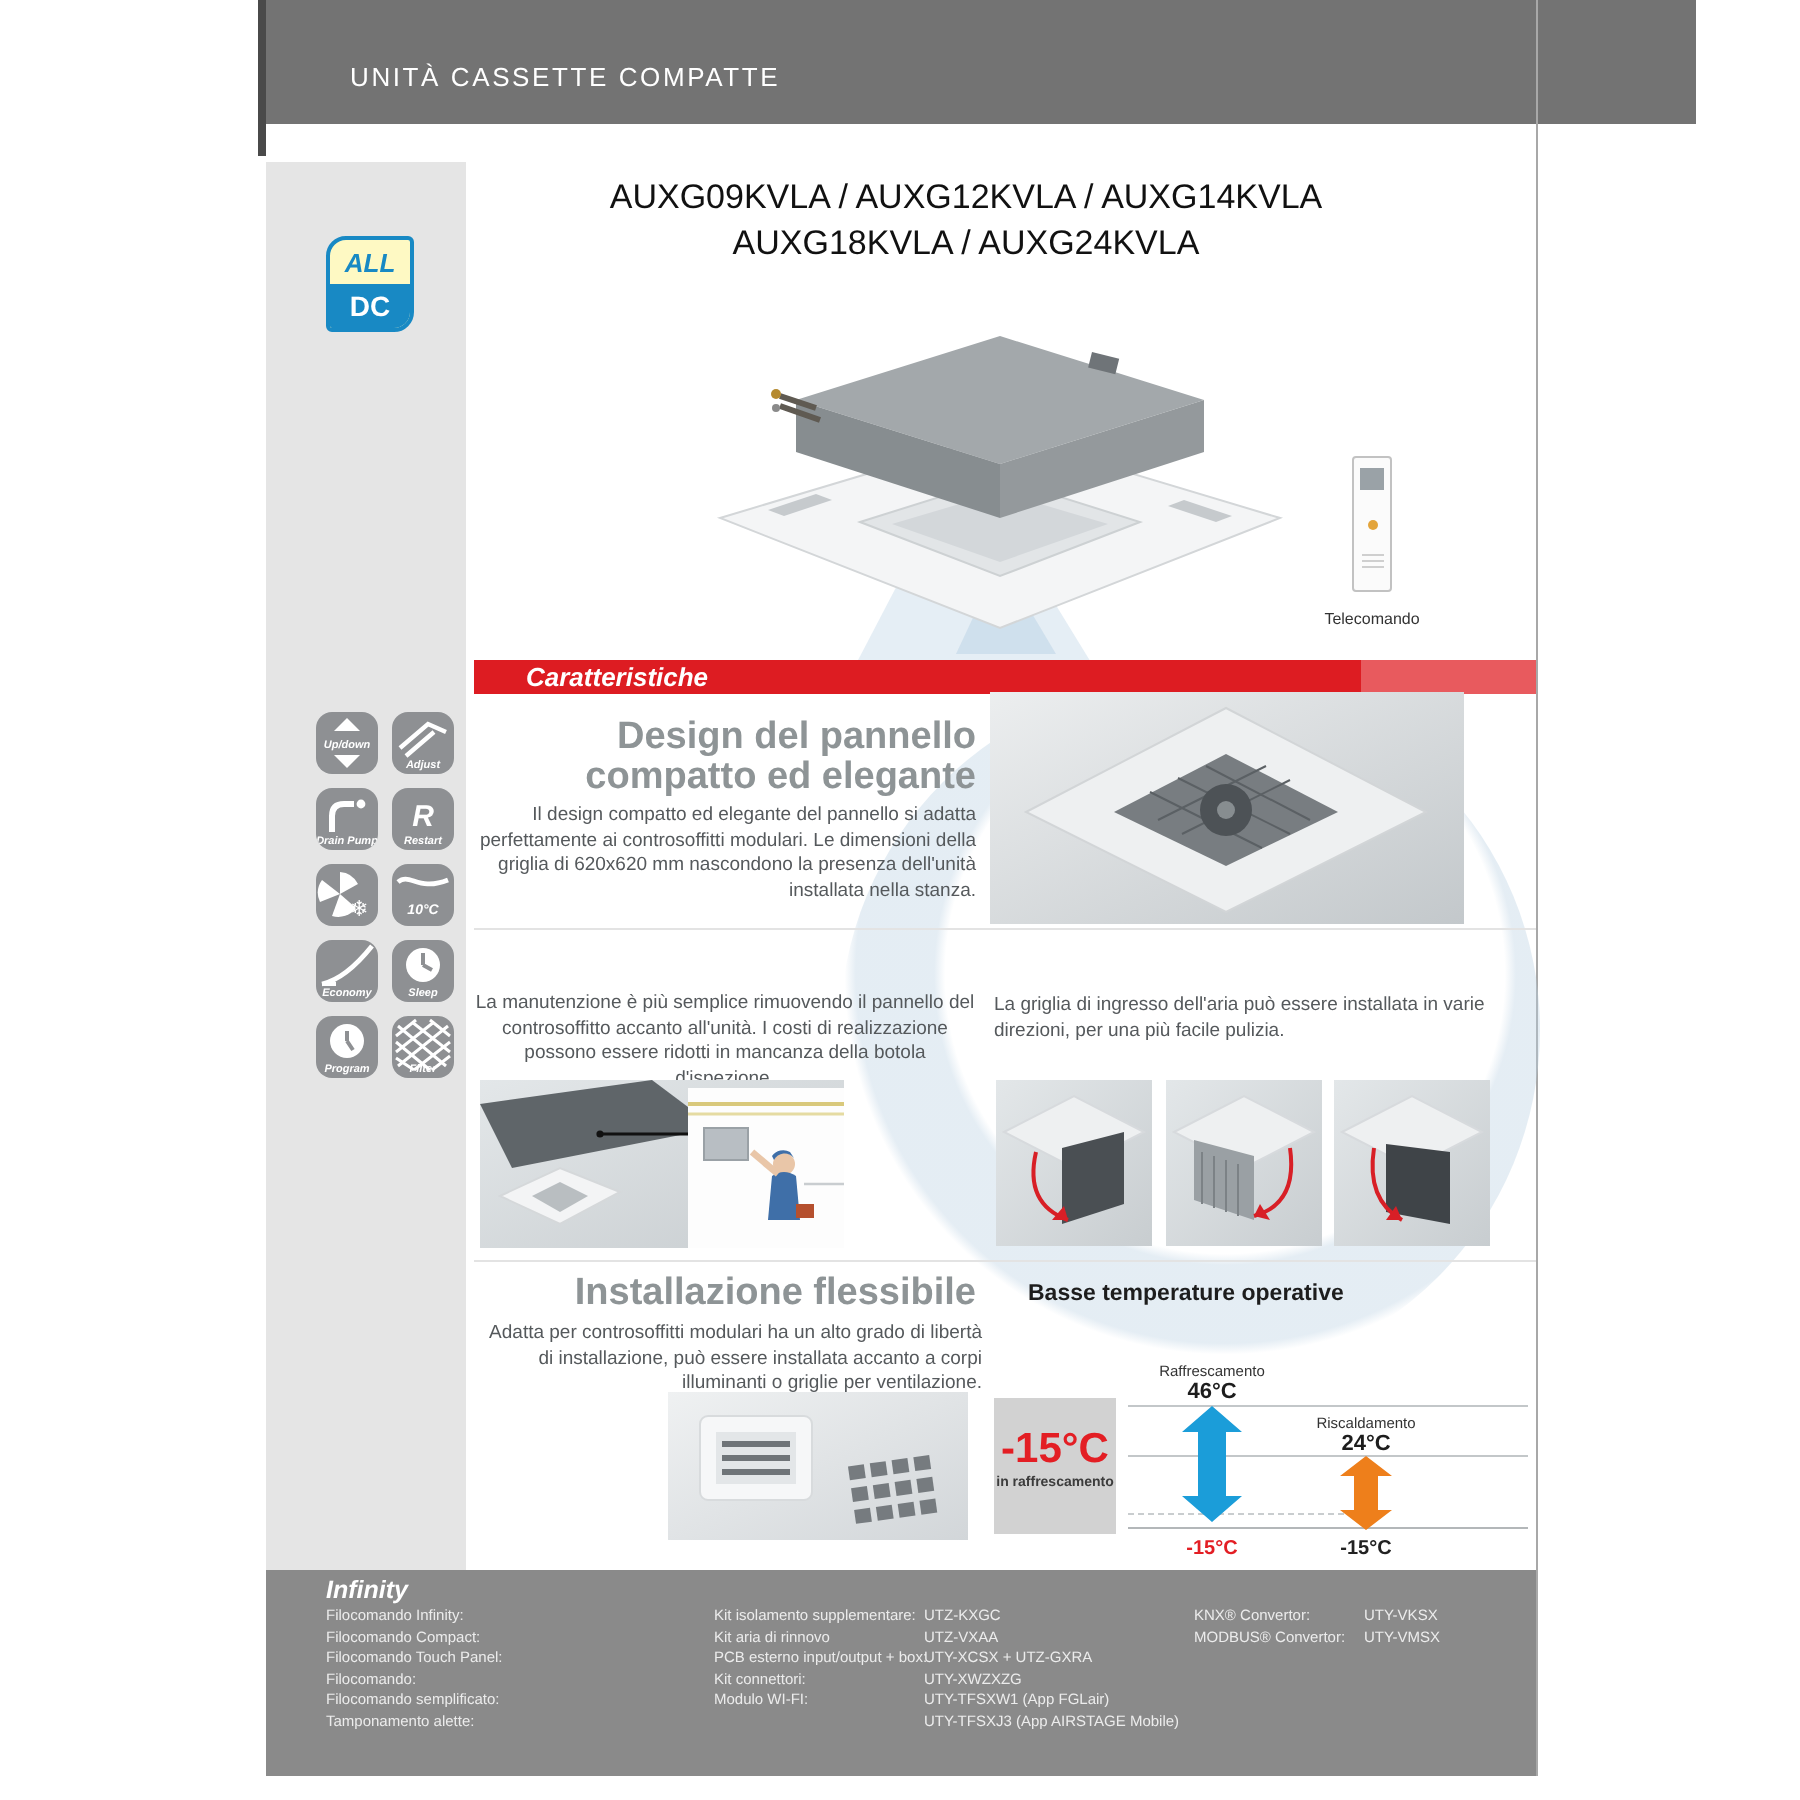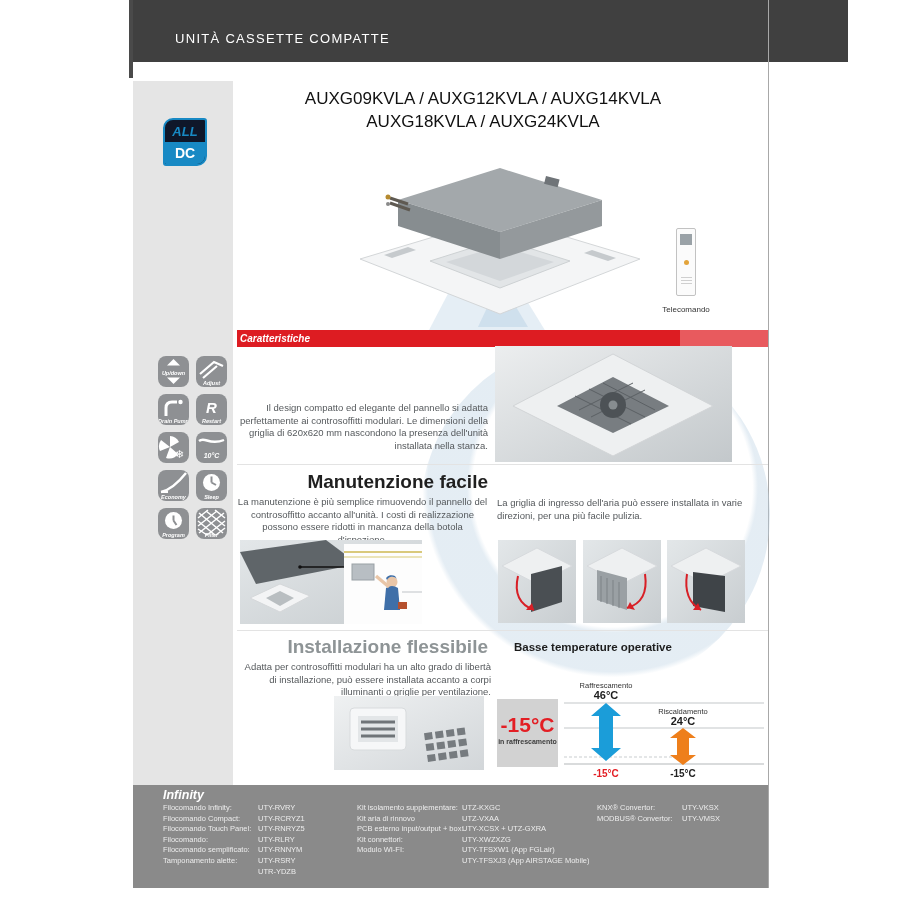--- a/index.html
+++ b/index.html
@@ -2,52 +2,52 @@
 <html><head>
 <meta charset="utf-8">
 <style>
   * { margin:0; padding:0; box-sizing:border-box; }
   html,body { width:900px; height:900px; background:#ffffff; font-family:"Liberation Sans", sans-serif; }
   .abs { position:absolute; }
   #canvas { position:relative; width:900px; height:900px; overflow:hidden; background:#fff; }
 
   
   #left-dark-edge { left:129px; top:0; width:4px; height:78px; background:#4a4a4a; }
-  #green-bar { left:133px; top:0; width:715px; height:62px; background:#404040; display:flex; align-items:center; }
+  #green-bar { left:133px; top:0; width:715px; height:62px; background:#737373; display:flex; align-items:center; }
   #green-bar span { color:#fff; font-size:13px; letter-spacing:1.3px; padding-left:42px; padding-top:14px; }
   #page-right-border { left:768px; top:0; width:1px; height:888px; background:#a8a8a8; }
   #sidebar { left:133px; top:81px; width:100px; height:704px; background:#e5e5e5; }
 
   
   .wm-ring { left:420px; top:340px; width:350px; height:350px; border-radius:50%;
      background:radial-gradient(circle at 55% 42%, rgba(185,208,226,0) 50%, rgba(185,208,226,0.38) 52%, rgba(185,208,226,0.38) 66%, rgba(185,208,226,0) 68%); }
   .wm-beam { left:428px; top:228px; width:118px; height:104px; background:rgba(186,210,230,0.38);
      clip-path:polygon(46% 0, 0 100%, 100% 100%); }
   .wm-r { left:688px; top:377px; font-size:21px; color:#8fadc4; opacity:.85; }
 
   
-  #alldc { left:163px; top:118px; width:44px; height:48px; border:2px solid #1889c4; border-radius:10px 3px 10px 3px; overflow:hidden; background:#0f172a; }
+  #alldc { left:163px; top:118px; width:44px; height:48px; border:2px solid #1889c4; border-radius:10px 3px 10px 3px; overflow:hidden; background:#fef9c3; }
   #alldc .t { height:22px; display:flex; align-items:center; justify-content:center; color:#1889c4; font-weight:bold; font-style:italic; font-size:13px; }
   #alldc .b { height:22px; background:#1889c4; display:flex; align-items:center; justify-content:center; color:#fff; font-weight:bold; font-size:14px; }
 
   
   #models { left:233px; top:88px; width:500px; text-align:center; font-weight:normal; font-size:17px; color:#111; line-height:1.35; }
 
   
   #remote { left:676px; top:228px; width:20px; height:68px; background:#fbfbfb; border:1px solid #c2c2c2; border-radius:2px; }
   #remote .scr { position:absolute; left:3px; top:5px; width:12px; height:11px; background:#9aa2a7; }
   #remote .dot { position:absolute; left:7px; top:31px; width:5px; height:5px; border-radius:50%; background:#e3a43b; }
   #remote .ln { position:absolute; left:4px; top:48px; width:11px; height:1px; background:#cfcfcf; box-shadow:0 3px 0 #cfcfcf, 0 6px 0 #cfcfcf; }
   #remote-label { left:648px; top:305px; width:76px; text-align:center; font-size:8px; color:#333; }
 
   
   #banner { left:237px; top:330px; width:531px; height:17px;
      background:linear-gradient(90deg, #dd1c22 0%, #dd1c22 83.5%, #e85a5e 83.5%, #e85a5e 100%);
      display:flex; align-items:center; }
-  #banner span { color:#fff; font-size:10px; font-weight:bold; font-style:italic; padding-left:3px; }
+  #banner span { color:#fff; font-size:13px; font-weight:bold; font-style:italic; padding-left:26px; }
 
   
   .sec-head-gray { width:248px; text-align:right; font-weight:bold; font-size:19px; color:#8e9496; line-height:1.06; }
   .sec-head-dark { width:248px; text-align:right; font-weight:bold; font-size:19px; color:#1f1f1f; }
   .sec-body { width:251px; text-align:right; font-size:9.5px; color:#55595c; line-height:1.33; }
   .side-note { width:252px; text-align:left; font-size:9.5px; color:#55595c; line-height:1.35; }
   .divider { height:1px; background:#e3e3e3; }
 
   #design-head { left:240px; top:359px; }
   #design-body { left:237px; top:402px; }
@@ -200,20 +200,21 @@
       <svg viewBox="0 0 31 31">
         <g stroke="#fff" stroke-width="1.5" fill="none">
           <path d="M2,10 L12,2 M2,18 L21,3 M3,25 L28,5 M11,27 L29,13 M20,27 L29,20"></path>
           <path d="M19,2 L29,10 M10,3 L29,18 M3,5 L27,25 M2,13 L19,27 M2,21 L11,27"></path>
         </g>
       </svg>
       <span class="fi-label">Filter</span>
     </div>
   </div>
 
+  <div class="abs sec-head-gray" id="design-head">Design del pannello compatto ed elegante</div>
   <div class="abs sec-body" id="design-body">Il design compatto ed elegante del pannello si adatta perfettamente ai controsoffitti modulari. Le dimensioni della griglia di 620x620 mm nascondono la presenza dell'unità installata nella stanza.</div>
   <svg class="abs" style="left:495px;top:346px;width:237px;height:116px" viewBox="0 0 237 116">
     <defs>
       <linearGradient id="g1" x1="0" y1="0" x2="1" y2="1">
         <stop offset="0" stop-color="#eceeef"></stop>
           <stop offset="1" stop-color="#c3c8cb"></stop>
       </linearGradient>
     </defs>
     <rect width="237" height="116" fill="url(#g1)"></rect>
     <polygon points="18,60 118,8 218,60 118,110" fill="#eef0f1" stroke="#d2d5d7"></polygon>
@@ -224,21 +225,20 @@
       <line x1="108" y1="37" x2="160" y2="64"></line>
         <line x1="96" y1="71" x2="150" y2="44"></line>
       <line x1="84" y1="64" x2="138" y2="37"></line>
     </g>
     <circle cx="118" cy="59" r="13" fill="#4d5256"></circle>
     <circle cx="118" cy="59" r="4.5" fill="#878d90"></circle>
   </svg>
 
   <div class="abs divider" style="left:237px;top:464px;width:531px"></div>
 
-  <div class="abs sec-head-dark" id="maint-head">Manutenzione facile</div>
   <div class="abs sec-body" id="maint-body">La manutenzione è più semplice rimuovendo il pannello del controsoffitto accanto all'unità. I costi di realizzazione possono essere ridotti in mancanza della botola d'ispezione.</div>
   <div class="abs side-note" id="maint-note">La griglia di ingresso dell'aria può essere installata in varie direzioni, per una più facile pulizia.</div>
 
   <svg class="abs" style="left:240px;top:540px;width:182px;height:84px" viewBox="0 0 182 84">
     <defs>
       <linearGradient id="g2" x1="0" y1="0" x2="1" y2="1">
         <stop offset="0" stop-color="#e3e7e9"></stop>
           <stop offset="1" stop-color="#c8cdd0"></stop>
       </linearGradient>
     </defs>
@@ -349,29 +349,20 @@
 
   <div class="abs acc-col" id="acc-c1l">
     <div>Filocomando Infinity:</div>
     <div>Filocomando Compact:</div>
     <div>Filocomando Touch Panel:</div>
     <div>Filocomando:</div>
     <div></div>
     <div>Filocomando semplificato:</div>
     <div>Tamponamento alette:</div>
   </div>
-  <div class="abs acc-col" id="acc-c1v">
-    <div>UTY-RVRY</div>
-    <div>UTY-RCRYZ1</div>
-    <div>UTY-RNRYZ5</div>
-    <div>UTY-RLRY</div>
-    <div>UTY-RNNYM</div>
-    <div>UTY-RSRY</div>
-    <div>UTR-YDZB</div>
-  </div>
 
   <div class="abs acc-col" id="acc-c2l">
     <div>Kit isolamento supplementare:</div>
     <div>Kit aria di rinnovo</div>
     <div>PCB esterno input/output + box:</div>
     <div>Kit connettori:</div>
     <div>Modulo WI-FI:</div>
     <div></div>
   </div>
   <div class="abs acc-col" id="acc-c2v">

